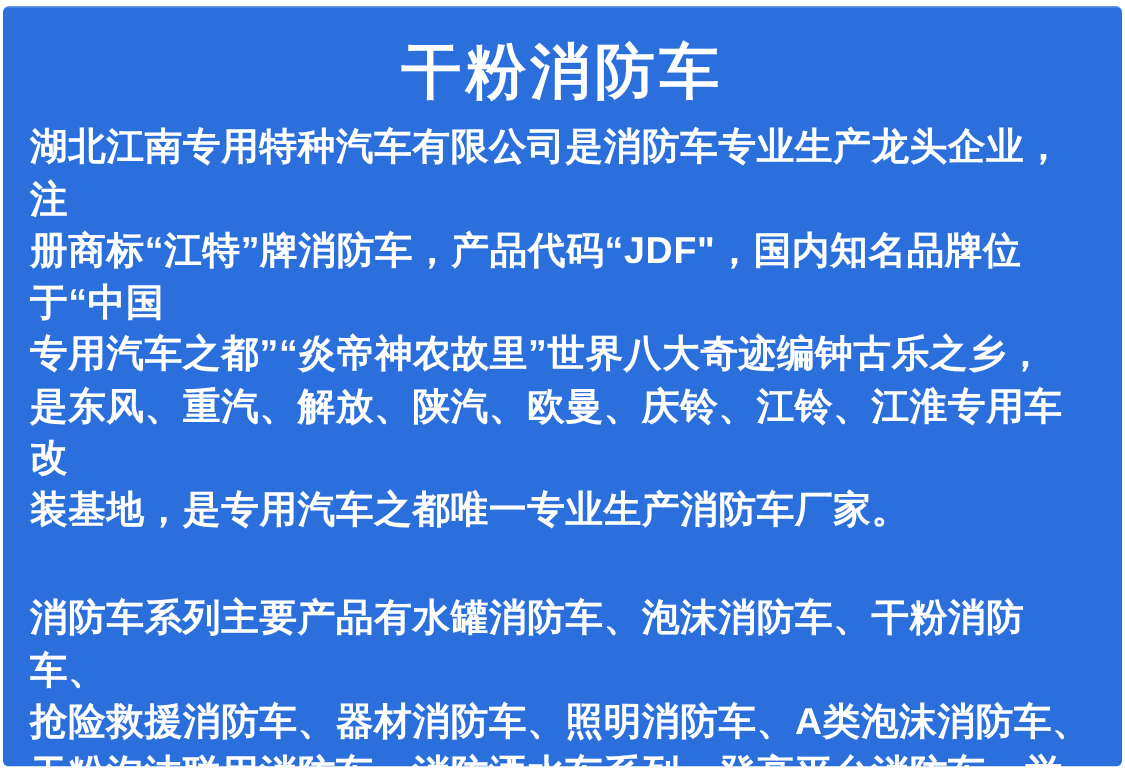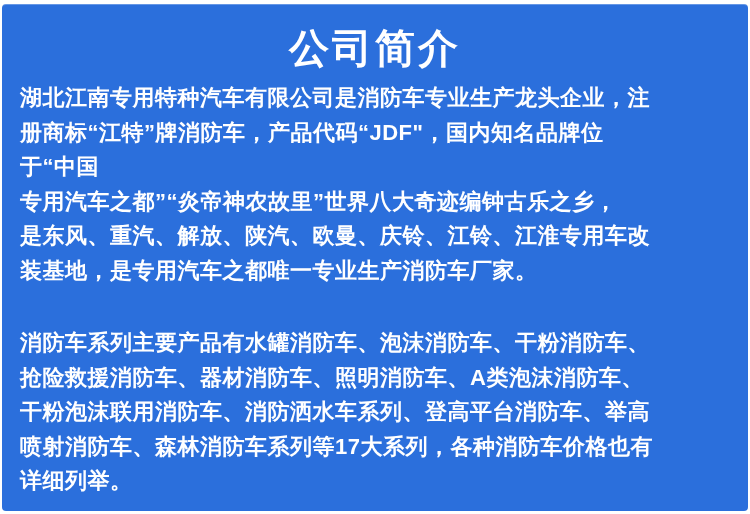--- a/index.html
+++ b/index.html
@@ -34,37 +34,37 @@
     margin: 0 0 9px 0;
     font-size: 40px;
     line-height: 48px;
     font-weight: bold;
     text-align: center;
     letter-spacing: 3px;
     color: var(--text-color, #ffffff);
   }
   .para {
     margin: 0;
-    font-size: 22px;
+    font-size: 25px;
     line-height: 34.5px;
     font-weight: bold;
     letter-spacing: 0.5px;
     white-space: pre-line;
     color: var(--text-color, #ffffff);
   }
   .para + .para {
     margin-top: 38px;
   }
 </style>
 </head>
 <body>
 
 <div class="page">
   <div class="panel">
-    <h1 class="title">公司简介</h1>
+    <h1 class="title">干粉消防车</h1>
     <p class="para">湖北江南专用特种汽车有限公司是消防车专业生产龙头企业，注
 册商标“江特”牌消防车，产品代码“JDF"，国内知名品牌位
 于“中国
 专用汽车之都”“炎帝神农故里”世界八大奇迹编钟古乐之乡，
 是东风、重汽、解放、陕汽、欧曼、庆铃、江铃、江淮专用车改
 装基地，是专用汽车之都唯一专业生产消防车厂家。</p>
     <p class="para">消防车系列主要产品有水罐消防车、泡沫消防车、干粉消防车、
 抢险救援消防车、器材消防车、照明消防车、A类泡沫消防车、
 干粉泡沫联用消防车、消防洒水车系列、登高平台消防车、举高
 喷射消防车、森林消防车系列等17大系列，各种消防车价格也有

